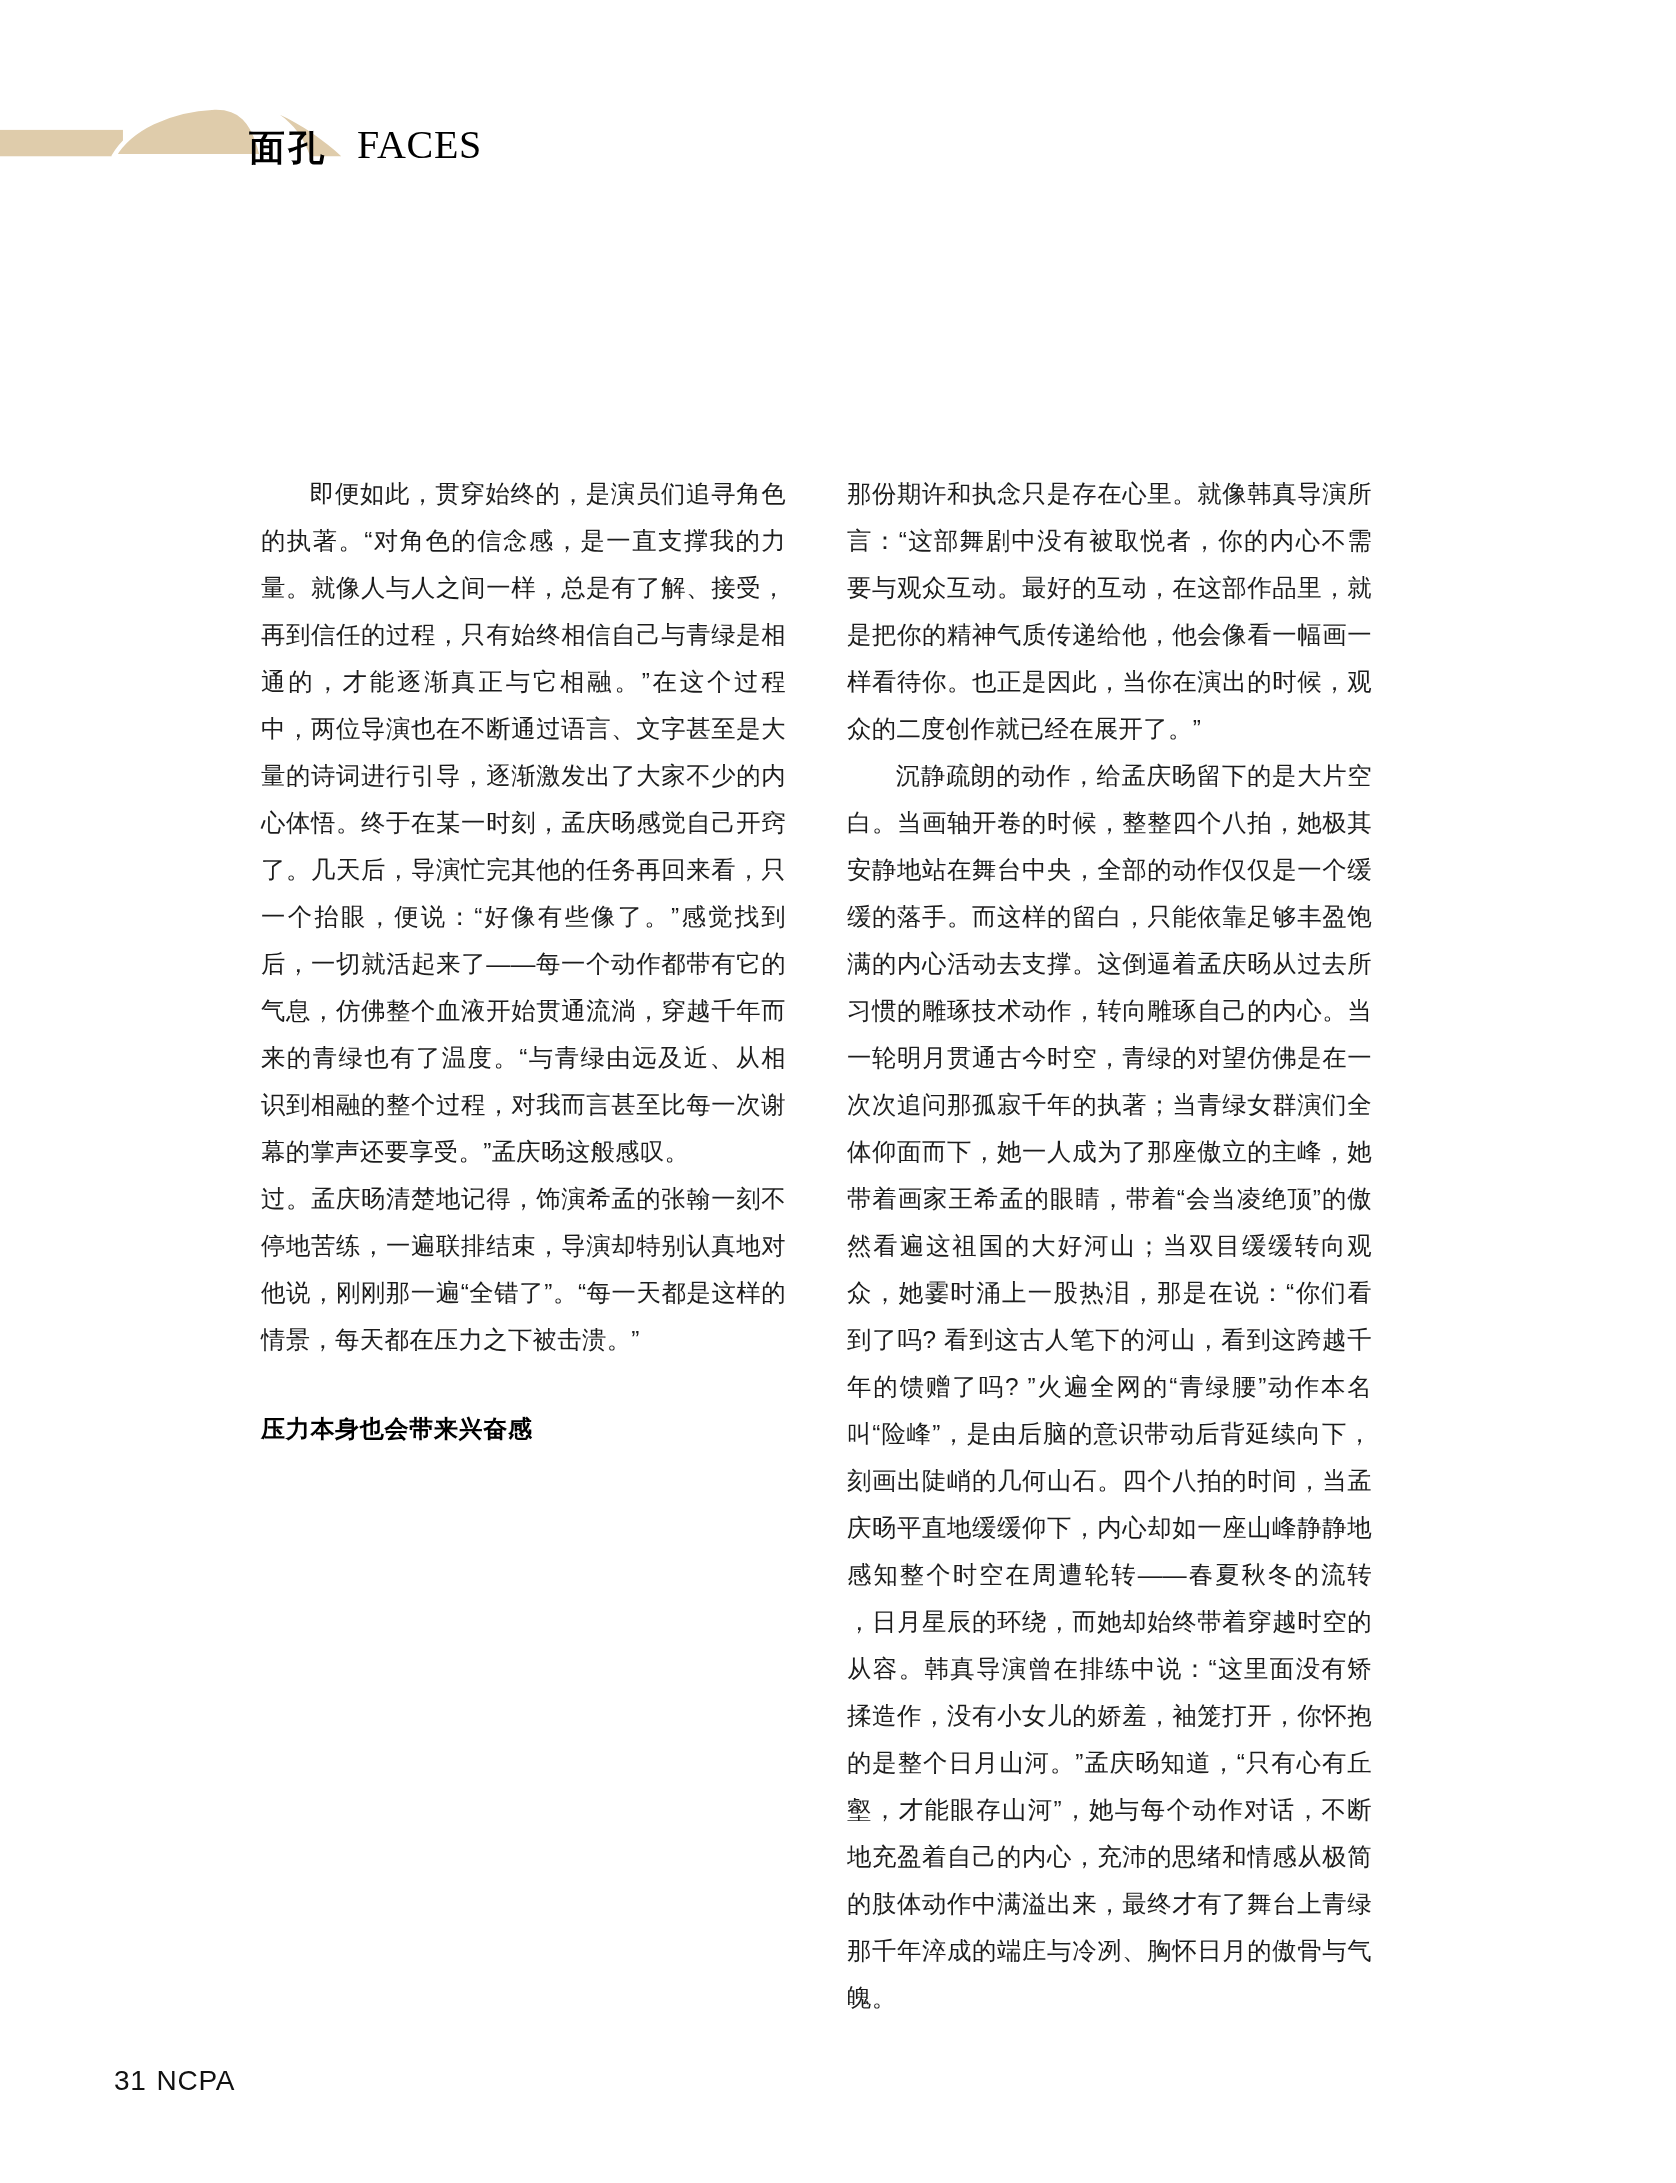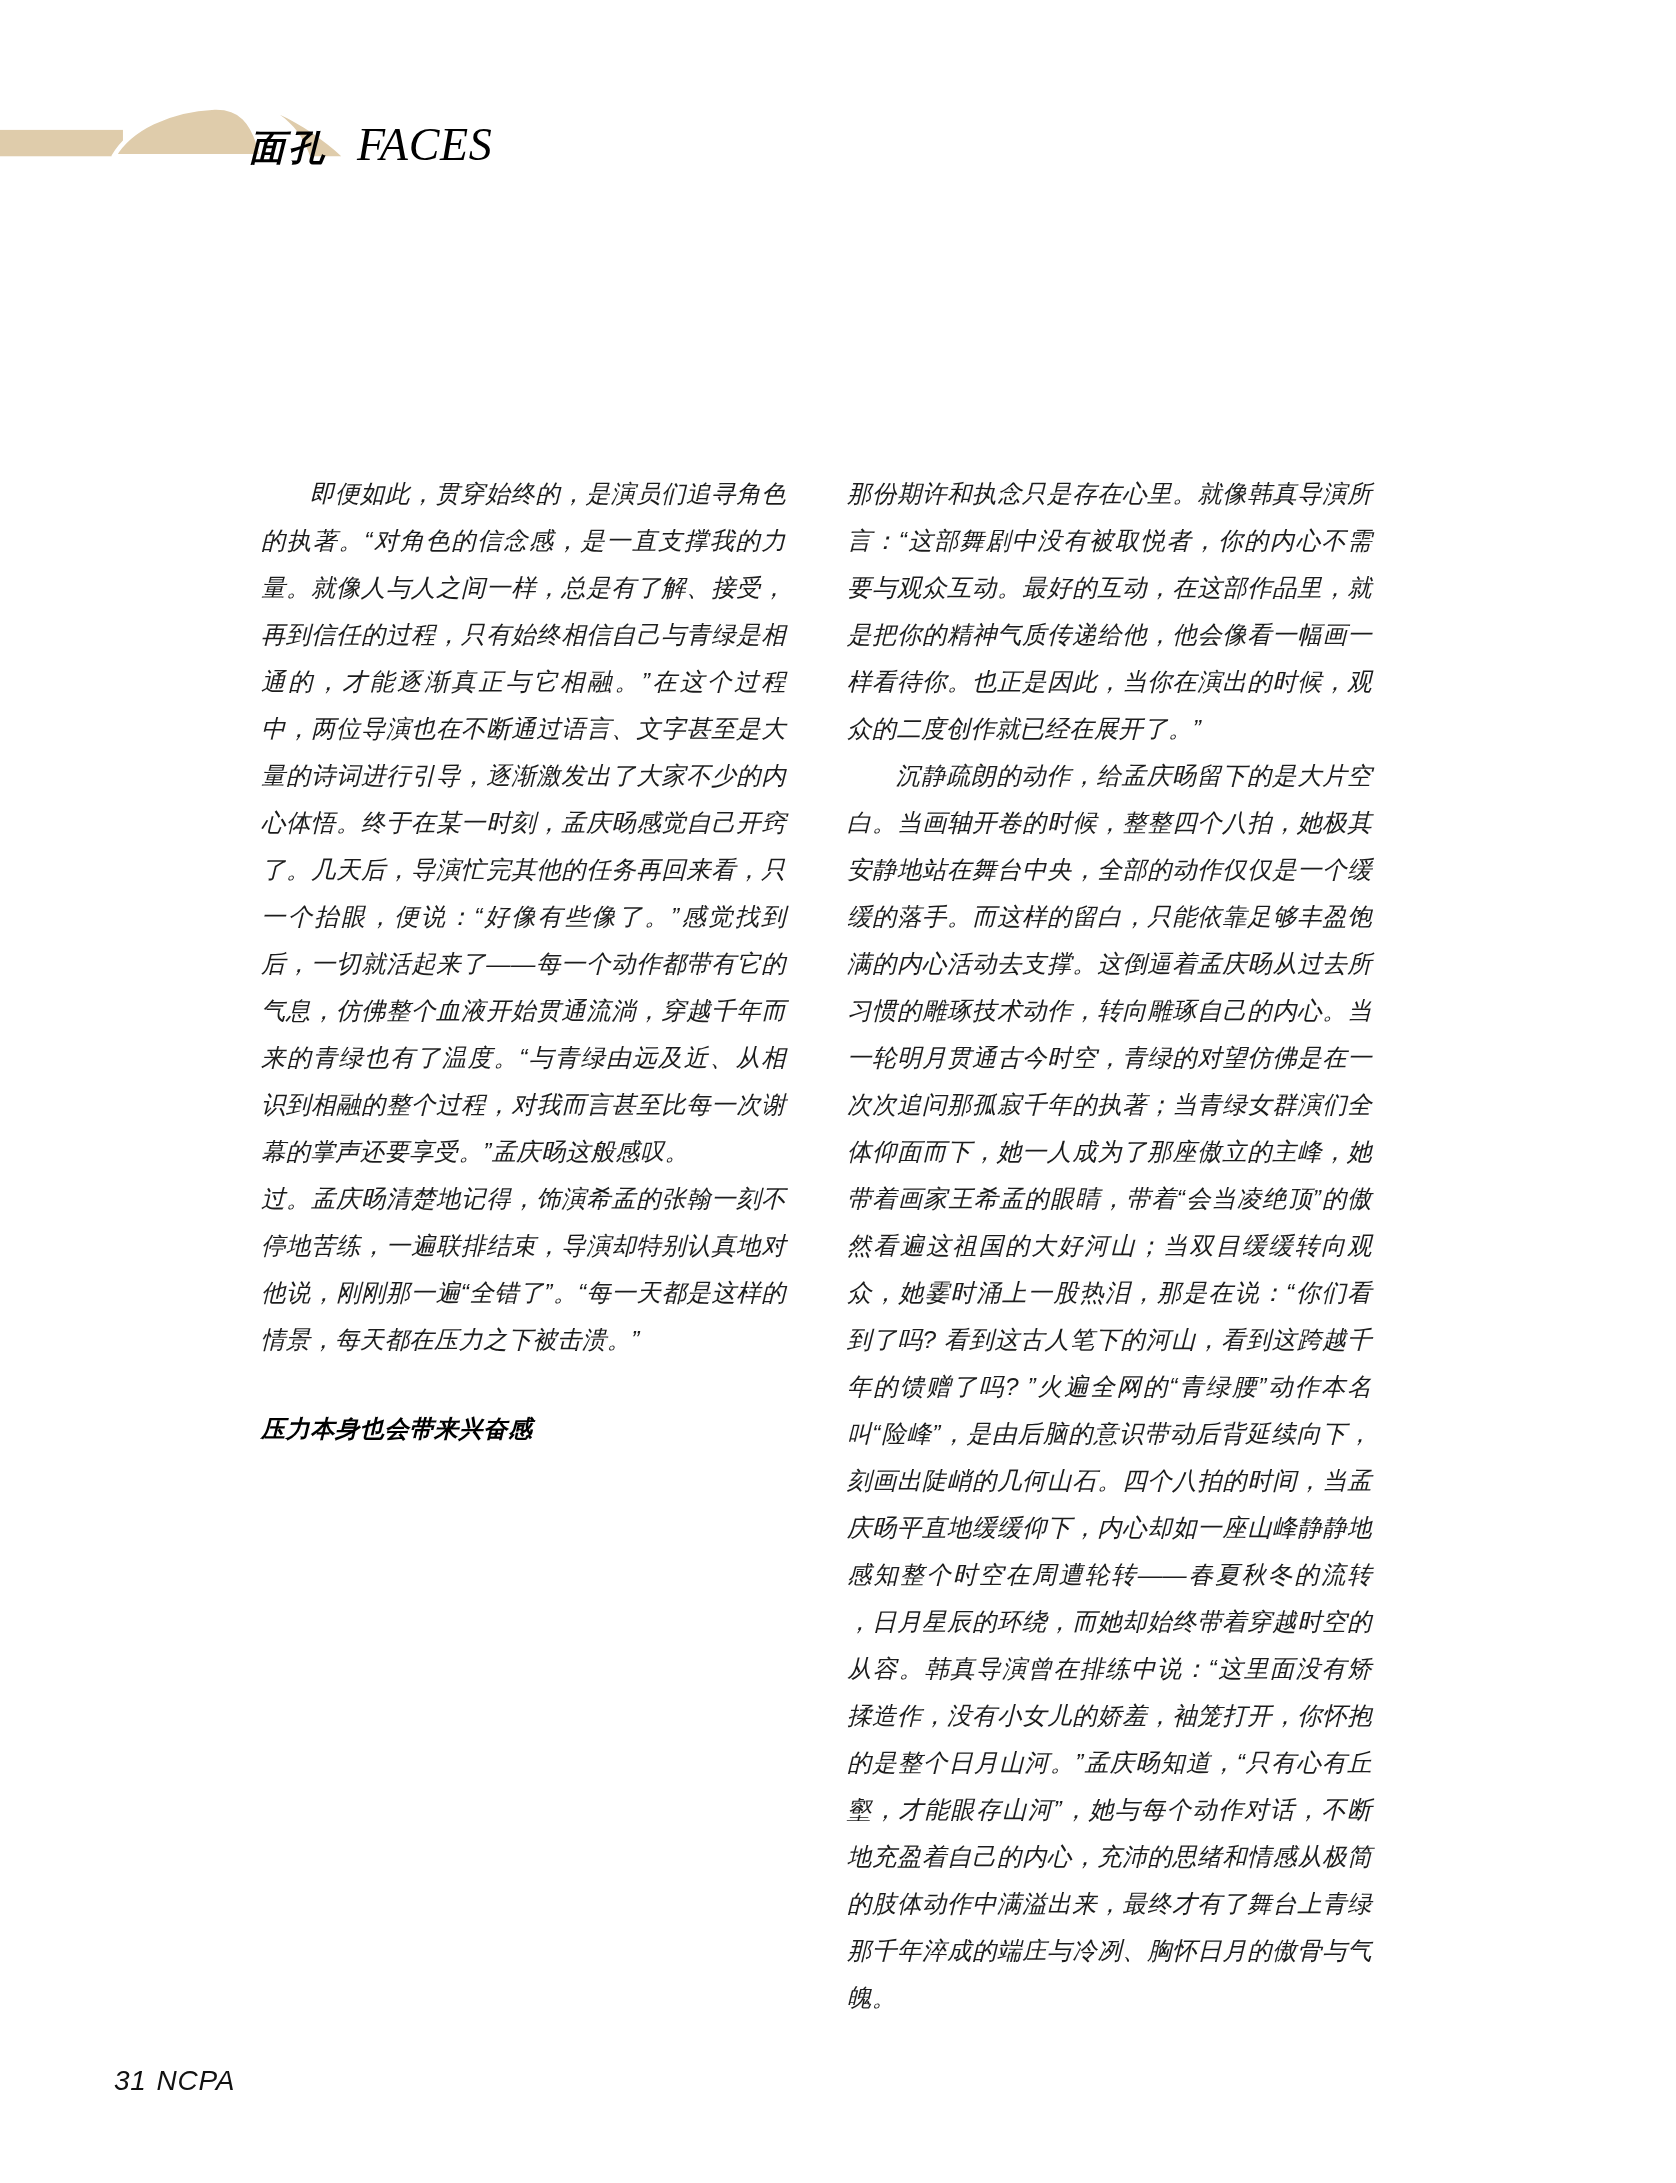--- a/index.html
+++ b/index.html
@@ -8,21 +8,20 @@
     background: #ffffff;
   }
   .page {
     position: relative;
     width: 1404px;
     height: 2183px;
     background: #ffffff;
     overflow: hidden;
     font-family: "Liberation Sans", sans-serif;
     color: #1f1f1f;
-    font-style: italic;
   }
 
   
   .header-art {
     position: absolute;
     left: 0;
     top: 0;
     width: 660px;
     height: 211px;
   }
@@ -35,21 +34,21 @@
     font-weight: bold;
     letter-spacing: 3.3px;
     color: #000000;
     white-space: nowrap;
   }
   .brand-en {
     position: absolute;
     left: 357px;
     top: 121px;
     font-family: "Liberation Serif", serif;
-    font-size: 46px;
+    font-size: 40px;
     line-height: 48px;
     color: #000000;
     letter-spacing: 0.7px;
     white-space: nowrap;
   }
 
   
   .col {
     position: absolute;
     top: 470px;

